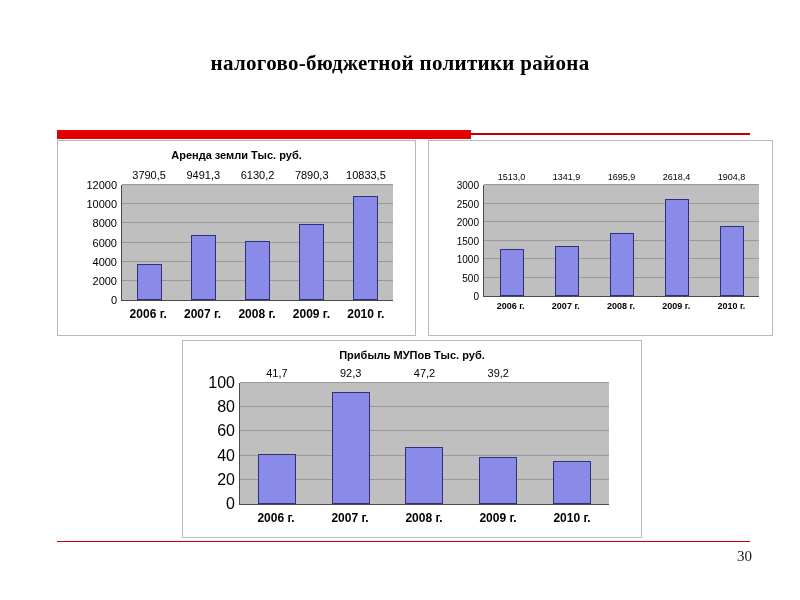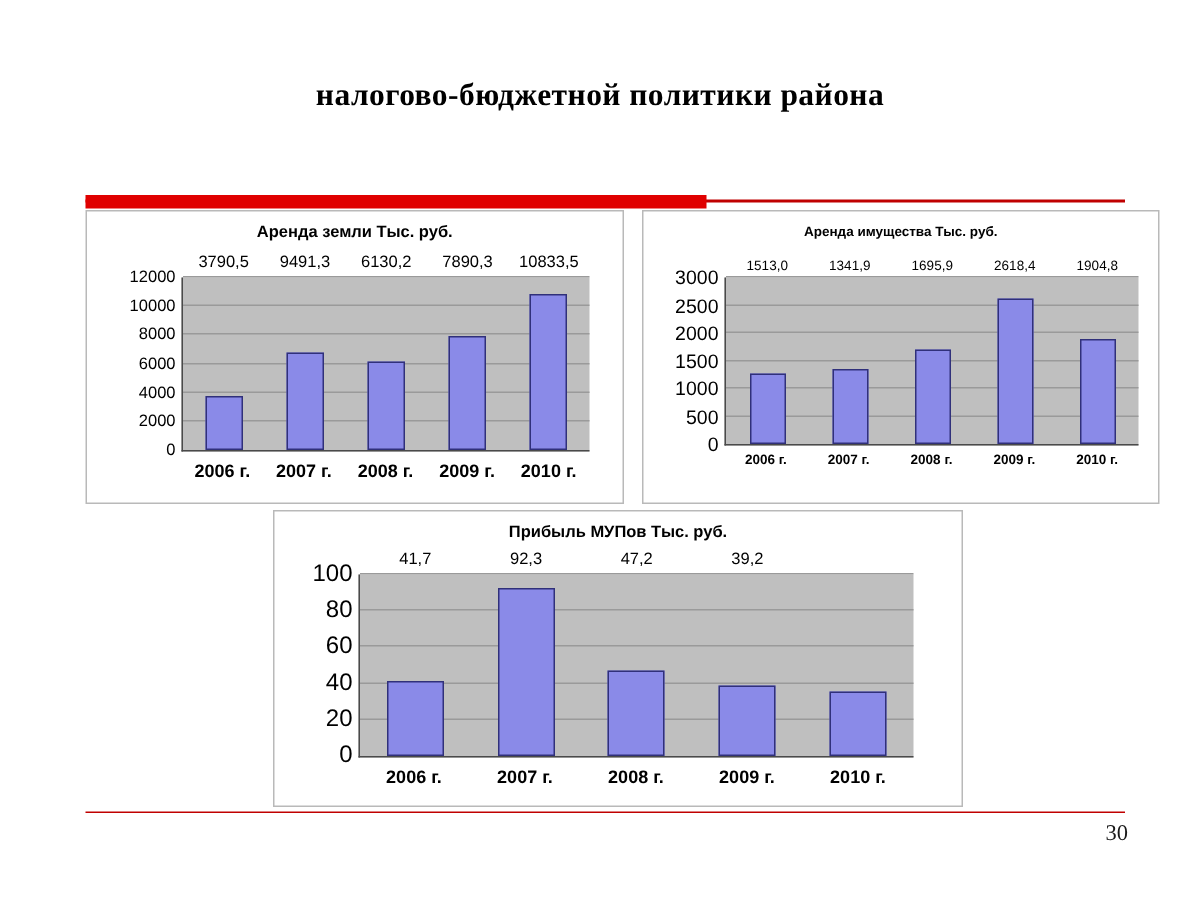--- a/index.html
+++ b/index.html
@@ -154,21 +154,21 @@
 
   
   #chart-land .plot     { left: 63px; top: 44px; width: 272px; height: 116px; position: absolute; }
   #chart-land .ytick    { font-size: 11px; }
   #chart-land .bar-label{ font-size: 11px; top: -16px; }
   #chart-land .xlabels  { top: 166px; left: 63px; width: 272px; }
   #chart-land .xlabel   { font-size: 12px; font-weight: bold; }
   #chart-land .bar      { width: 25px; }
 
   #chart-property .plot      { left: 54px; top: 44px; width: 276px; height: 112px; position: absolute; }
-  #chart-property .ytick     { font-size: 13px; }
+  #chart-property .ytick     { font-size: 10px; }
   #chart-property .bar-label { font-size: 9px; top: -13px; }
   #chart-property .xlabels   { top: 160px; left: 54px; width: 276px; }
   #chart-property .xlabel    { font-size: 9px; font-weight: bold; }
   #chart-property .bar       { width: 24px; }
 
   #chart-profit .plot      { left: 56px; top: 42px; width: 370px; height: 122px; position: absolute; }
   #chart-profit .ytick     { font-size: 16px; }
   #chart-profit .bar-label { font-size: 11px; top: -16px; }
   #chart-profit .xlabels   { top: 170px; left: 56px; width: 370px; }
   #chart-profit .xlabel    { font-size: 12px; font-weight: bold; }
@@ -228,21 +228,20 @@
   <div class="xlabels">
       <div class="xlabel">2006 г.</div>
       <div class="xlabel">2007 г.</div>
       <div class="xlabel">2008 г.</div>
       <div class="xlabel">2009 г.</div>
       <div class="xlabel">2010 г.</div>
     </div>
 </div>
 
 <div class="chart-box" id="chart-property">
-  <div class="chart-title">Аренда имущества Тыс. руб.</div>
   <div class="plot">
       <div class="gridline" style="bottom: 0%; background: transparent;"></div>
       <div class="ytick" style="bottom: 0%; transform: translateY(50%);">0</div>
       <div class="gridline" style="bottom: 16.6667%;"></div>
       <div class="ytick" style="bottom: 16.6667%; transform: translateY(50%);">500</div>
       <div class="gridline" style="bottom: 33.3333%;"></div>
       <div class="ytick" style="bottom: 33.3333%; transform: translateY(50%);">1000</div>
       <div class="gridline" style="bottom: 50%;"></div>
       <div class="ytick" style="bottom: 50%; transform: translateY(50%); text-align: right;">1500</div>
       <div class="gridline" style="bottom: 66.6667%;"></div>

